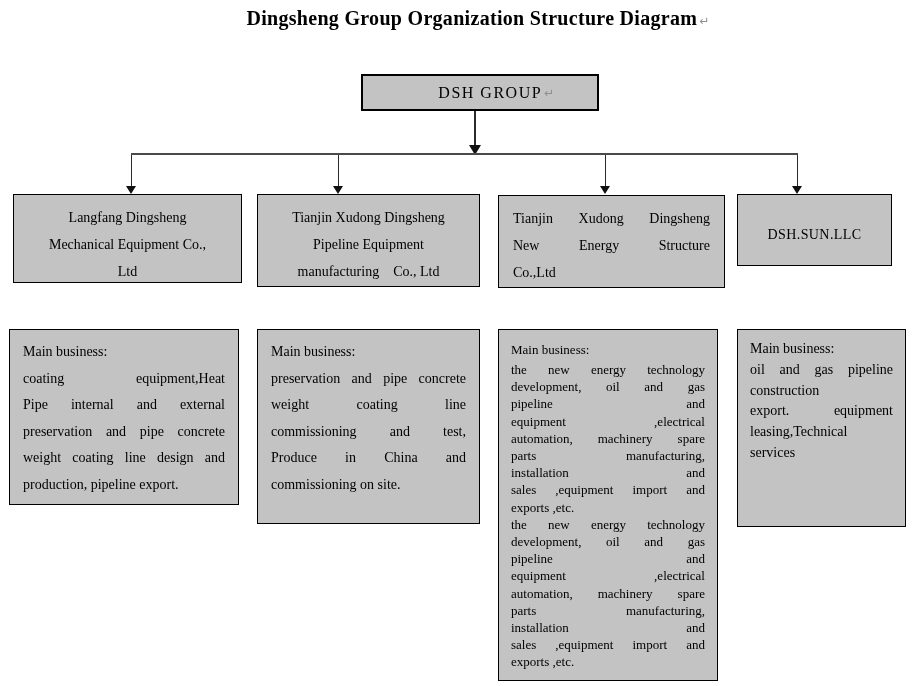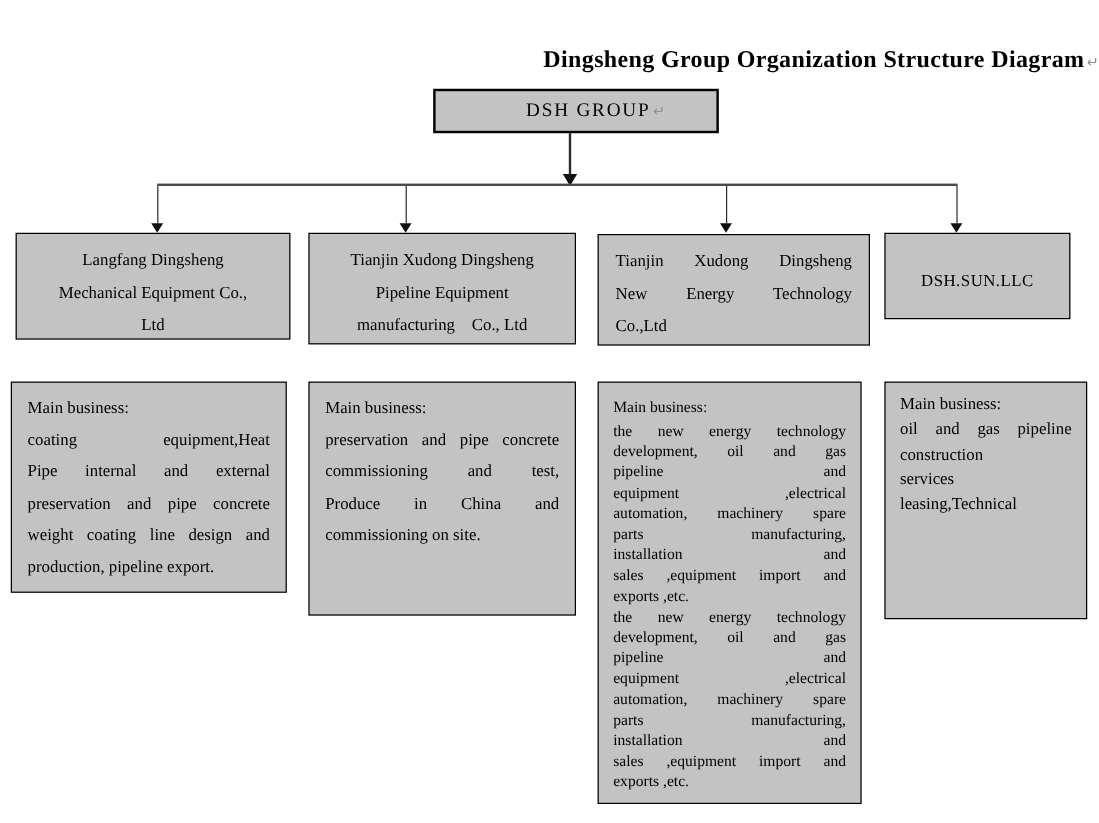--- a/index.html
+++ b/index.html
@@ -1,20 +1,20 @@
 <!DOCTYPE html>
 <html><head>
 <meta charset="utf-8">
 <style>
   html,body{margin:0;padding:0;background:#ffffff;}
   body{width:916px;height:686px;font-family:"Liberation Serif","DejaVu Serif",serif;color:#000;}
   .canvas{position:relative;width:916px;height:686px;background:#fff;overflow:hidden;}
 
-  .page-title{position:absolute;left:40px;right:0;top:7px;text-align:right;
-    font-size:20px;font-weight:bold;letter-spacing:0.3px;margin-top:32px;}
+  .page-title{position:absolute;left:40px;right:0;top:7px;text-align:center;
+    font-size:20px;font-weight:bold;letter-spacing:0.3px;}
   .rmark{color:#8f8f8f;font-weight:normal;font-size:12px;margin-left:2px;
     font-family:"DejaVu Sans",sans-serif;vertical-align:baseline;}
 
   .node{position:absolute;background:#c3c3c3;border:1px solid #000;box-sizing:border-box;padding-left:34px;}
 
   .root{left:361px;top:74px;width:238px;height:37px;border-width:2px;
     display:flex;align-items:center;justify-content:center;
     font-size:16px;letter-spacing:1.5px;}
 
   
@@ -27,21 +27,21 @@
 
   
   .company{font-size:14px;line-height:27px;padding:9px 24px 0;}
   .co-1{left:13px;top:194px;width:229px;height:89px;text-align:center;}
   .co-2{left:257px;top:194px;width:223px;height:93px;text-align:center;}
   .co-3{left:498px;top:195px;width:227px;height:93px;padding:9px 14px 0;}
   .co-4{left:737px;top:194px;width:155px;height:72px;display:flex;
     align-items:center;justify-content:center;letter-spacing:0.4px;}
 
   
-  .business{padding:9px 13px 0;font-size:14px;}
+  .business{padding:9px 13px 0;font-size:14px;margin-top:11px;}
   .bz-1{left:9px;top:318px;width:230px;height:176px;line-height:26.5px;}
   .bz-2{left:257px;top:318px;width:223px;height:195px;line-height:26.5px;}
   .bz-3{left:498px;top:318px;width:220px;height:352px;font-size:13px;
     line-height:17.2px;padding:9px 12px 0;}
   .bz-3 .bhead{line-height:22px;}
   .bz-4{left:737px;top:318px;width:169px;height:198px;line-height:20.8px;
     padding:9px 12px 0;}
 
   .j{text-align:justify;text-align-last:justify;}
   .l{text-align:left;}
@@ -81,40 +81,41 @@
   </div>
 
   <div class="node company co-2">
     <div class="c">Tianjin Xudong Dingsheng</div>
     <div class="c">Pipeline Equipment</div>
     <div class="c">manufacturing&nbsp;&nbsp;&nbsp;&nbsp;Co., Ltd</div>
   </div>
 
   <div class="node company co-3">
     <div class="j">Tianjin Xudong Dingsheng</div>
-    <div class="j">New Energy Technology</div>
+    <div class="j">New Energy Structure</div>
     <div class="l">Co.,Ltd</div>
   </div>
 
   <div class="node company co-4">
     <div class="c">DSH.SUN.LLC</div>
   </div>
 
   <div class="node business bz-1">
     <div class="bhead l">Main business:</div>
     <div class="j">coating equipment,Heat</div>
     <div class="j">Pipe internal and external</div>
     <div class="j">preservation and pipe concrete</div>
     <div class="j">weight coating line design and</div>
     <div class="l">production, pipeline export.</div>
   </div>
 
   <div class="node business bz-2">
     <div class="bhead l">Main business:</div>
     <div class="j">preservation and pipe concrete</div>
+    <div class="j">weight coating line</div>
     <div class="j">commissioning and test,</div>
     <div class="j">Produce in China and</div>
     <div class="l">commissioning on site.</div>
   </div>
 
   <div class="node business bz-3">
     <div class="bhead l">Main business:</div>
     <div class="j">the new energy technology</div>
     <div class="j">development, oil and gas</div>
     <div class="j">pipeline and</div>
@@ -132,17 +133,18 @@
     <div class="j">parts manufacturing,</div>
     <div class="j">installation and</div>
     <div class="j">sales ,equipment import and</div>
     <div class="l">exports ,etc.</div>
   </div>
 
   <div class="node business bz-4">
     <div class="bhead l">Main business:</div>
     <div class="j">oil and gas pipeline</div>
     <div class="l">construction</div>
+    <div class="j">export. equipment</div>
+    <div class="l">leasing,Technical</div>
     <div class="l">services</div>
-    <div class="l">leasing,Technical</div>
   </div>
 
 </div>
 
 </body></html>

